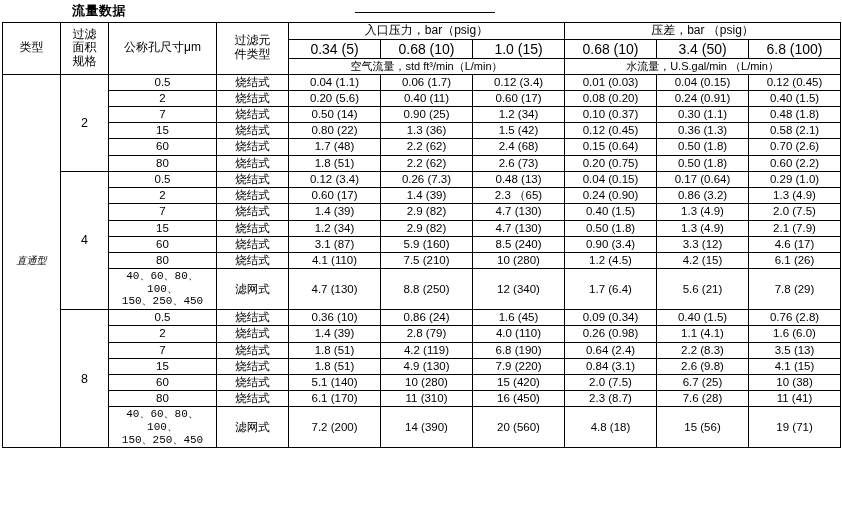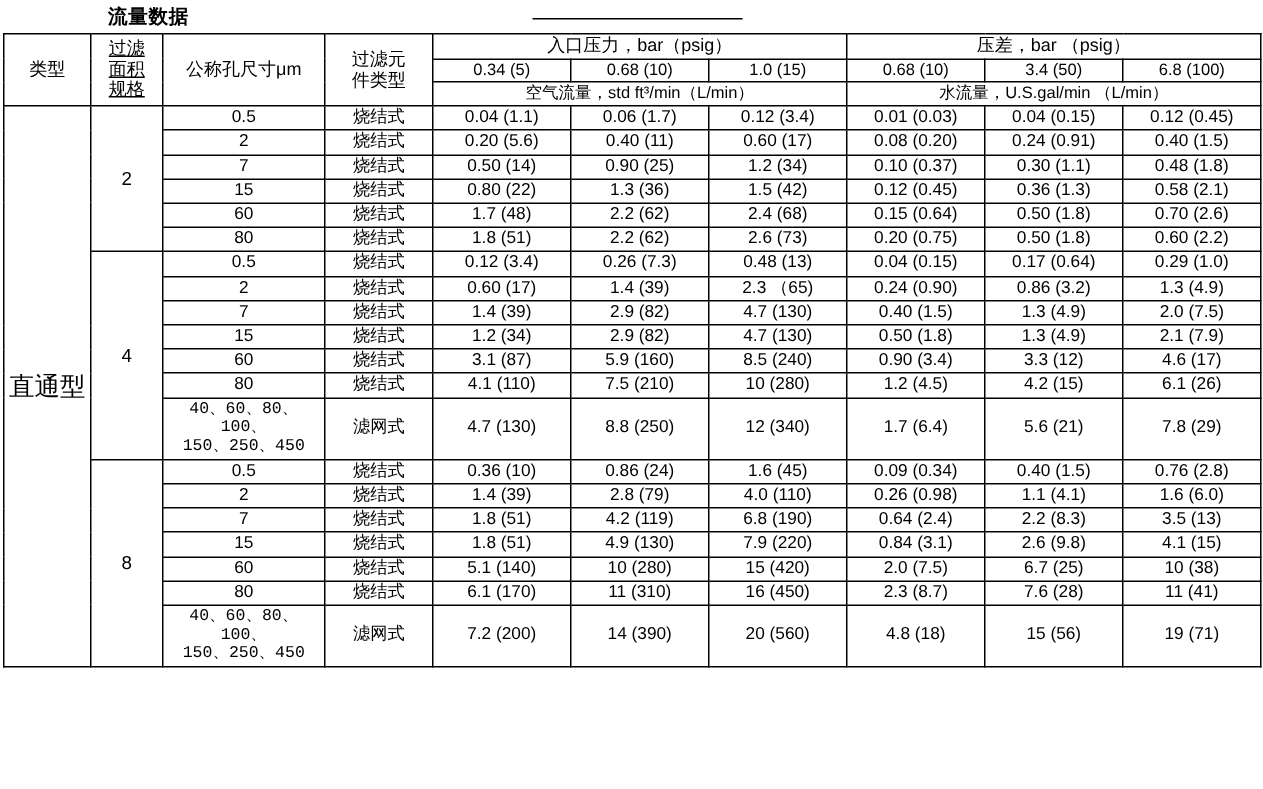--- a/index.html
+++ b/index.html
@@ -52,29 +52,30 @@
     vertical-align: middle;
     font-weight: normal;
     line-height: 1.15;
   }
   .hdr-strong {
     font-weight: bold;
     font-size: 12px;
   }
   .hdr-sub {
     font-weight: bold;
-    font-size: 11px;
+    font-size: 14px;
   }
   .hdr-unit {
     font-size: 11px;
   }
   .type-cell {
     font-weight: bold;
-    font-size: 17px;
+    font-size: 10px;
     width: 58px;
+    font-style: italic;
   }
   .area-cell {
     font-weight: bold;
     font-size: 12.5px;
     width: 48px;
   }
   .size-cell {
     width: 108px;
     font-size: 11.5px;
   }
@@ -85,21 +86,20 @@
   .data-cell {
     font-size: 11.5px;
   }
   .size-multi {
     line-height: 1.25;
     font-size: 11px;
     font-family: Liberation Mono, monospace;
   }
   .col-head-area {
     width: 48px;
-    text-decoration: underline;
   }
 </style>
 </head>
 <body>
 
 <div class="page">
 
   <div class="title">流量数据</div>
   <div class="title-rule"></div>
 

